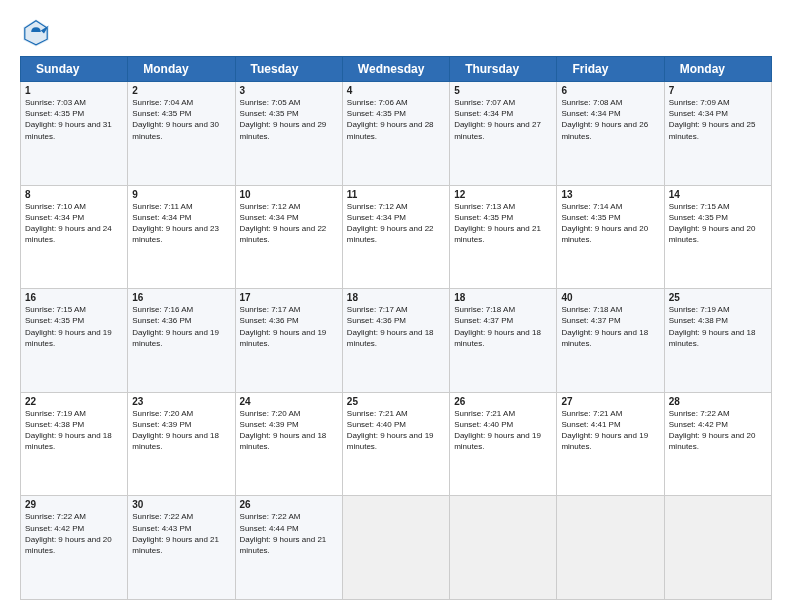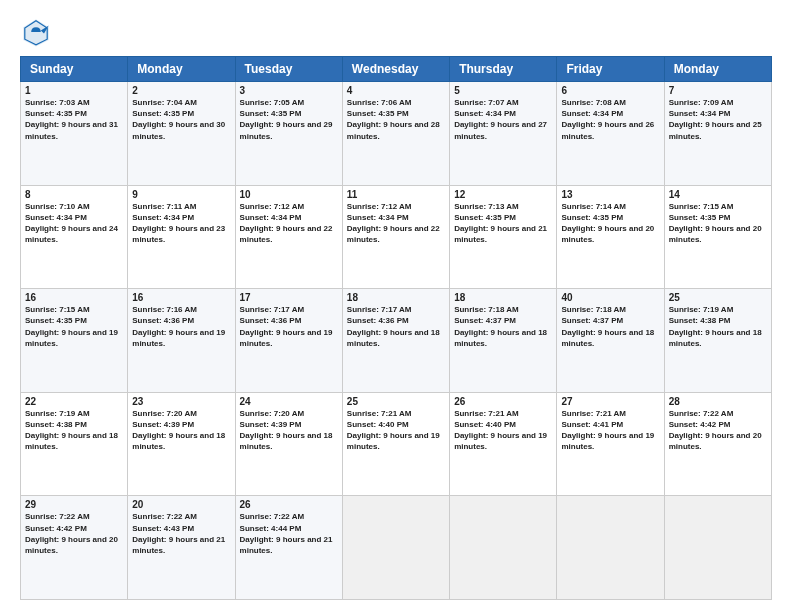--- a/index.html
+++ b/index.html
@@ -58,21 +58,21 @@
     .calendar-table {
       width: 100%;
       border-collapse: collapse;
       flex: 1;
     }
     .calendar-table th {
       background-color: #2e6db4;
       color: #fff;
       font-size: 12px;
       font-weight: bold;
-      padding: 5px 9px;
+      padding: 5px 15px;
       text-align: left;
       border: 1px solid #2060a0;
     }
     .calendar-table td {
       border: 1px solid #ccc;
       vertical-align: top;
       padding: 3px 4px;
       font-size: 8.5px;
       color: #222;
       background: #fff;
@@ -88,21 +88,20 @@
     .day-num {
       font-size: 10px;
       font-weight: bold;
       display: block;
       margin-bottom: 1px;
     }
     .day-info {
       font-size: 8px;
       line-height: 1.4;
       color: #222;
-      font-weight: bold;
     }
     td.empty {
       background: #f0f0f0 !important;
     }
   </style>
 </head>
 <body>
 
 <div class="page">
   <div class="header">
@@ -256,21 +255,21 @@
         <span class="day-num">28</span>
         <span class="day-info">Sunrise: 7:22 AM<br>Sunset: 4:42 PM<br>Daylight: 9 hours and 20 minutes.</span>
       </td>
         </tr>
         <tr>
           <td>
         <span class="day-num">29</span>
         <span class="day-info">Sunrise: 7:22 AM<br>Sunset: 4:42 PM<br>Daylight: 9 hours and 20 minutes.</span>
       </td>
           <td>
-        <span class="day-num">20</span>
+        <span class="day-num">30</span>
         <span class="day-info">Sunrise: 7:22 AM<br>Sunset: 4:43 PM<br>Daylight: 9 hours and 21 minutes.</span>
       </td>
           <td>
         <span class="day-num">26</span>
         <span class="day-info">Sunrise: 7:22 AM<br>Sunset: 4:44 PM<br>Daylight: 9 hours and 21 minutes.</span>
       </td>
           <td class="empty"></td>
           <td class="empty"></td>
           <td class="empty"></td>
           <td class="empty"></td>

